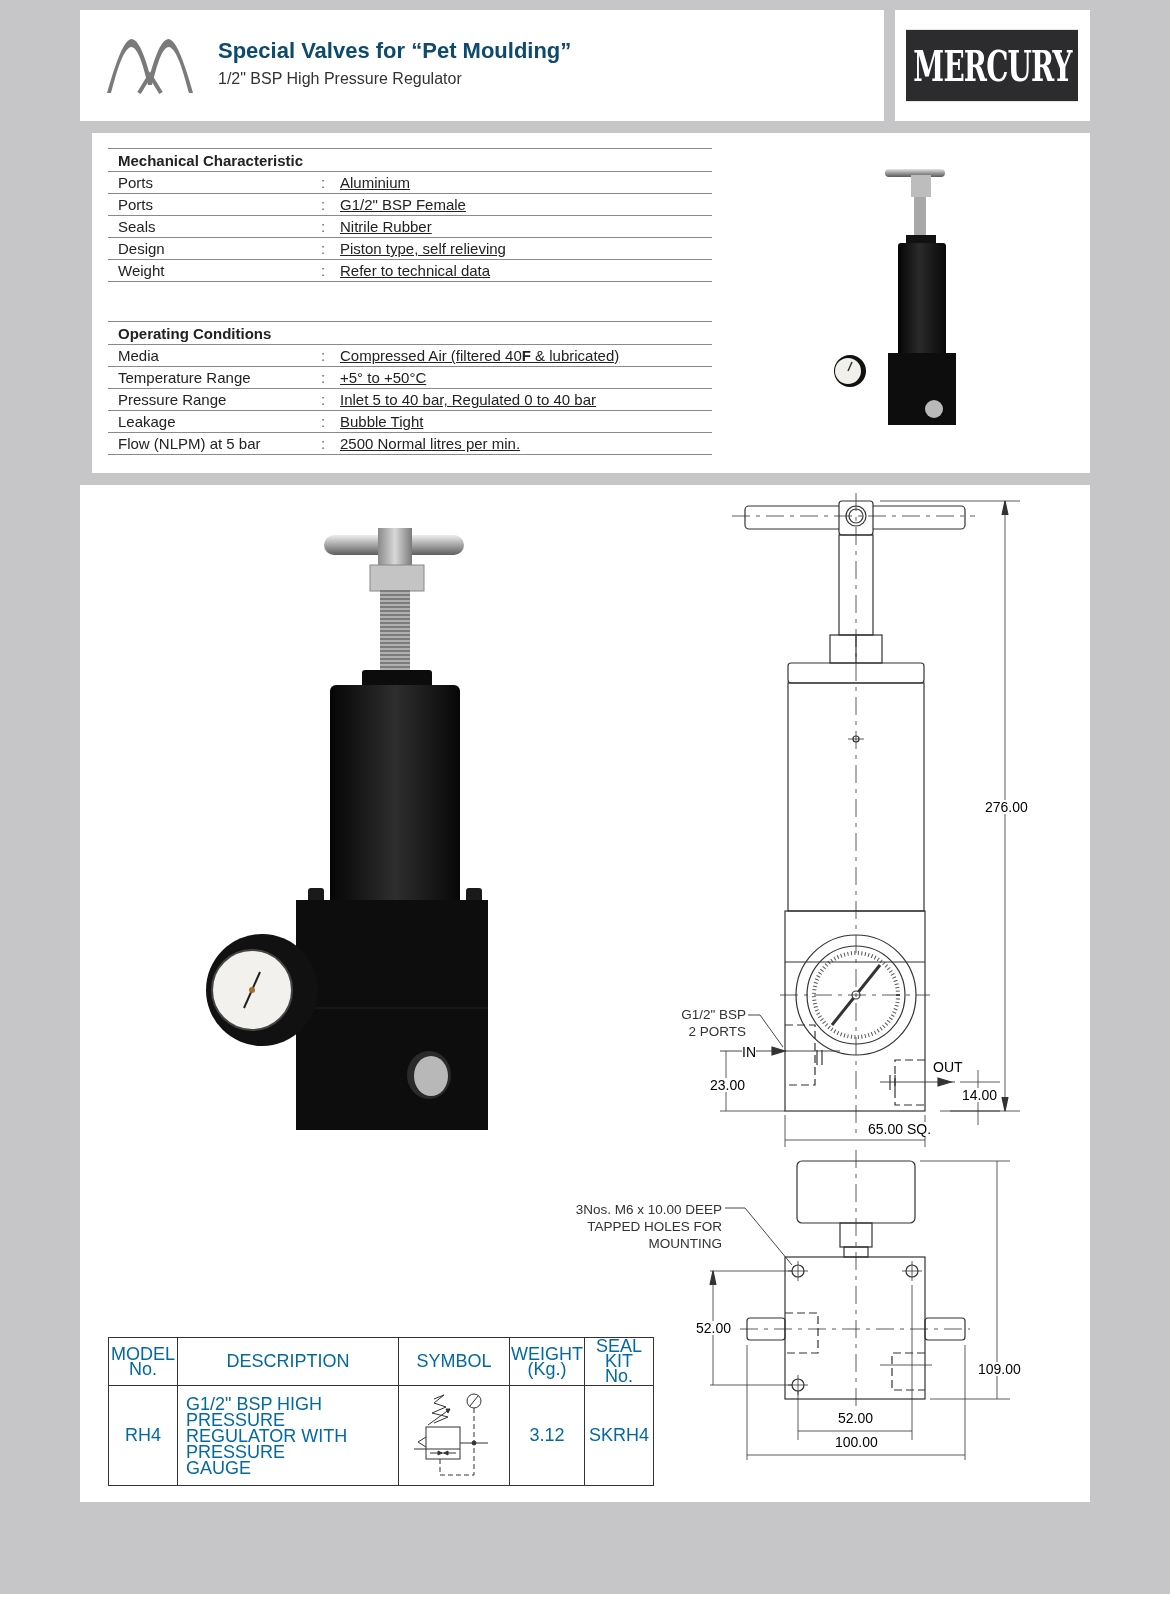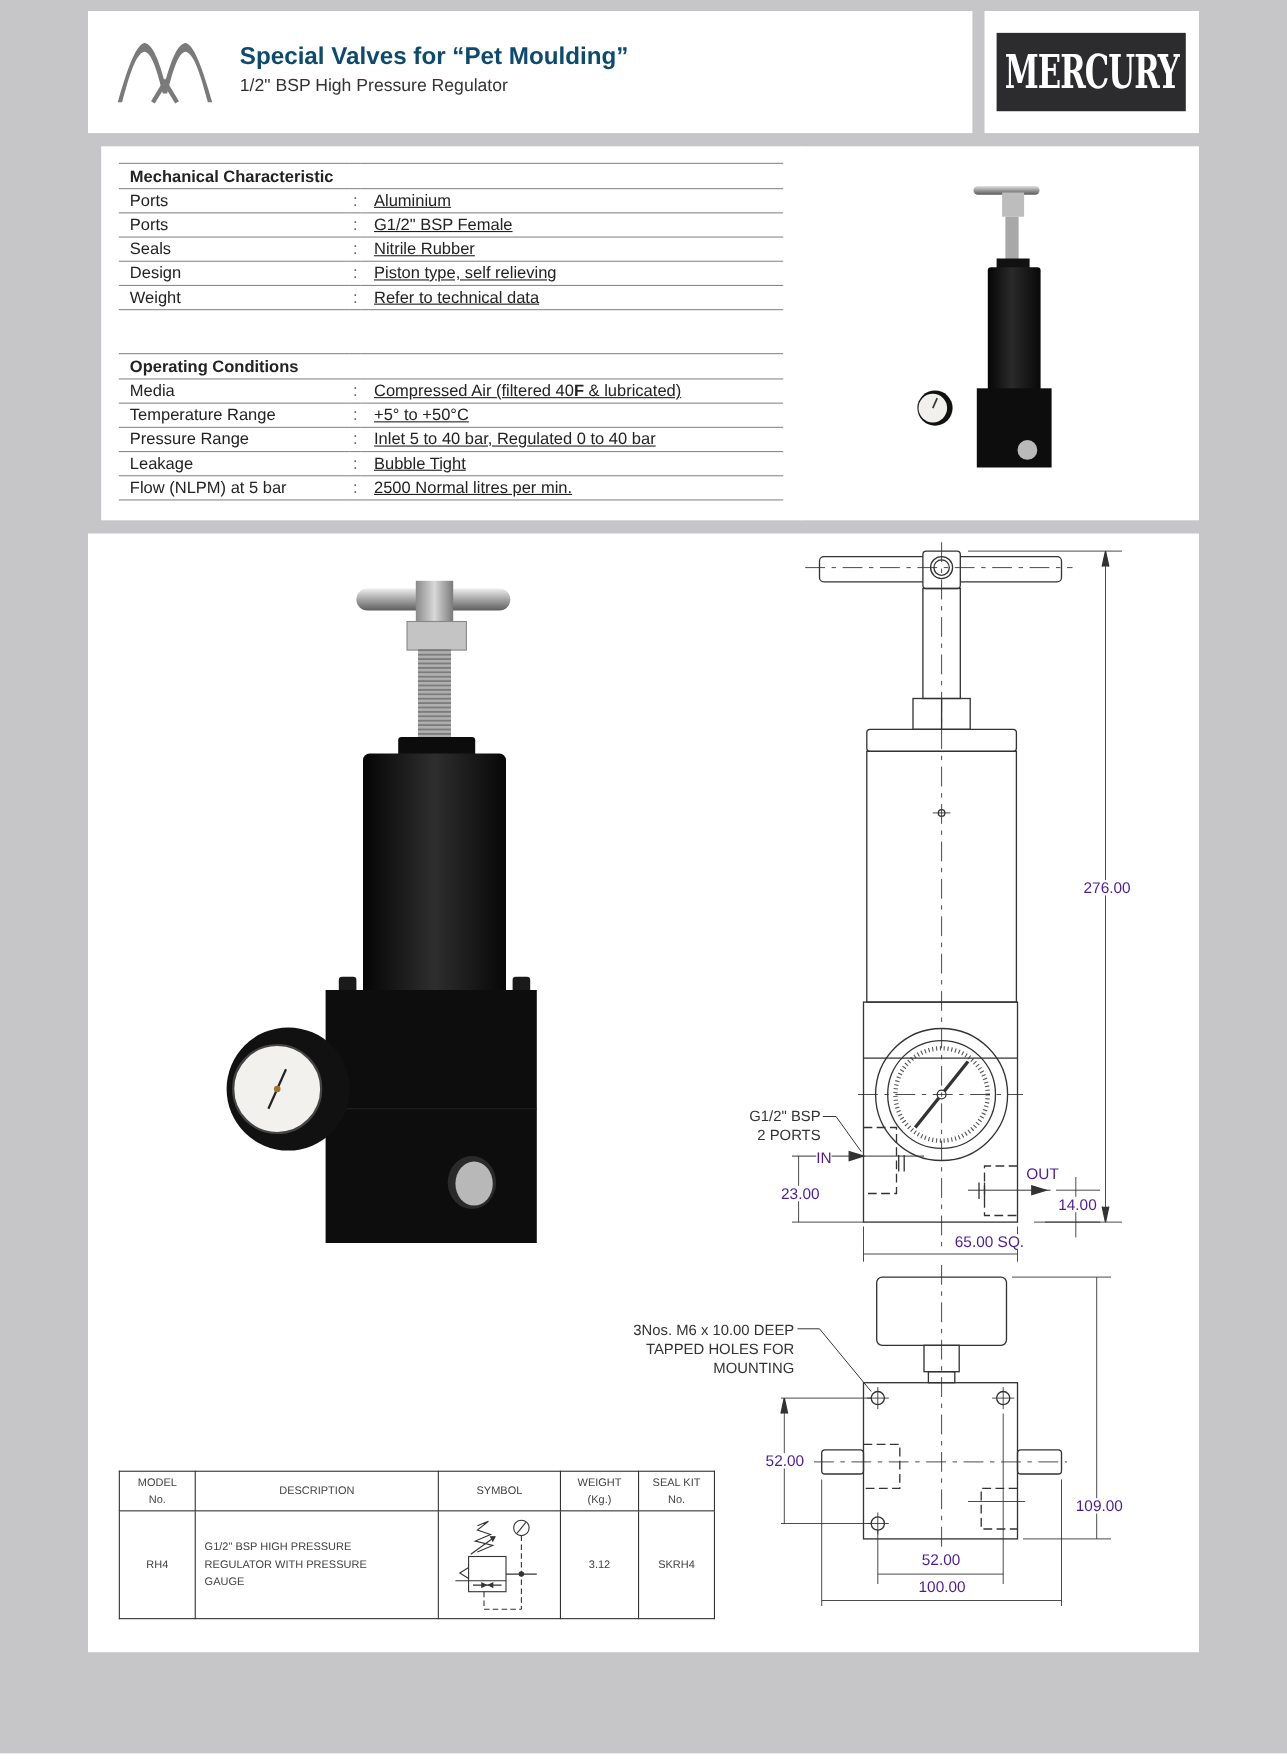--- a/index.html
+++ b/index.html
@@ -22,27 +22,27 @@
 
   table.spec{position:absolute;left:16px;border-collapse:collapse;width:604px;font-size:15px;color:#222;}
   table.spec td{padding:0 0 0 10px;height:21px;border-bottom:1px solid #8a8a8a;vertical-align:middle;}
   table.spec tr.head td{font-weight:bold;border-top:1px solid #8a8a8a;height:22px;}
   table.spec td.k{width:200px;}
   table.spec td.c{width:10px;padding-left:0;text-align:center;color:#666;}
   table.spec td.v{padding-left:12px;text-decoration:underline;}
   #tbl-mech{top:15px;}
   #tbl-op{top:188px;}
 
-  table.model{position:absolute;left:28px;top:852px;border-collapse:collapse;font-size:10px;color:#404040;}
+  table.model{position:absolute;left:28px;top:852px;border-collapse:collapse;font-size:18px;color:#0369a1;}
   table.model th,table.model td{border:1px solid #333;text-align:center;font-weight:normal;}
   table.model th{height:33px;line-height:15px;}
   table.model td{height:94px;}
   table.model td.desc{text-align:left;padding-left:8px;line-height:16px;}
 
-  .dim{position:absolute;font-size:14px;color:#4c1d95;background:#fff;line-height:14px;}
+  .dim{position:absolute;font-size:14px;color:#000000;background:#fff;line-height:14px;}
   .note{position:absolute;font-size:13.5px;color:#333;line-height:17px;text-align:right;}
 </style>
 </head>
 <body>
 
 <div class="panel" id="hdr-left">
   <svg class="logo" width="90" height="60" viewBox="0 0 90 60">
     <path d="M2 58 C 10 30, 18 6, 26 4 C 34 4, 40 22, 45 40 C 50 22, 56 4, 64 4 C 72 6, 80 30, 88 58 L 84 58 C 78 36, 72 14, 64 12 C 57 12, 52 30, 47 50 L 43 50 C 38 30, 33 12, 26 12 C 18 14, 12 36, 6 58 Z" fill="#7a7a7a"></path>
     <path d="M34 58 L45 40 L56 58" stroke="#7a7a7a" stroke-width="4" fill="none"></path>
   </svg>

